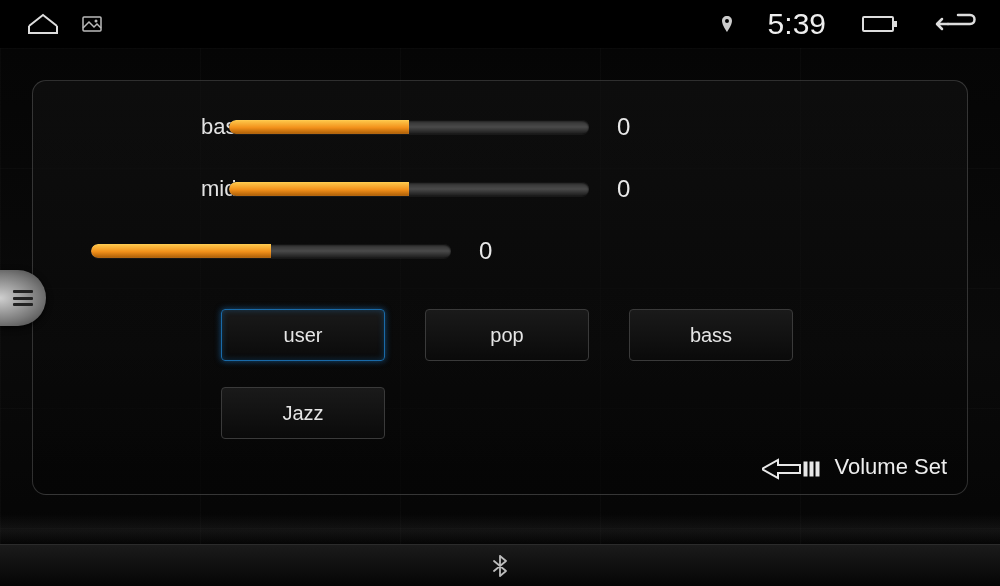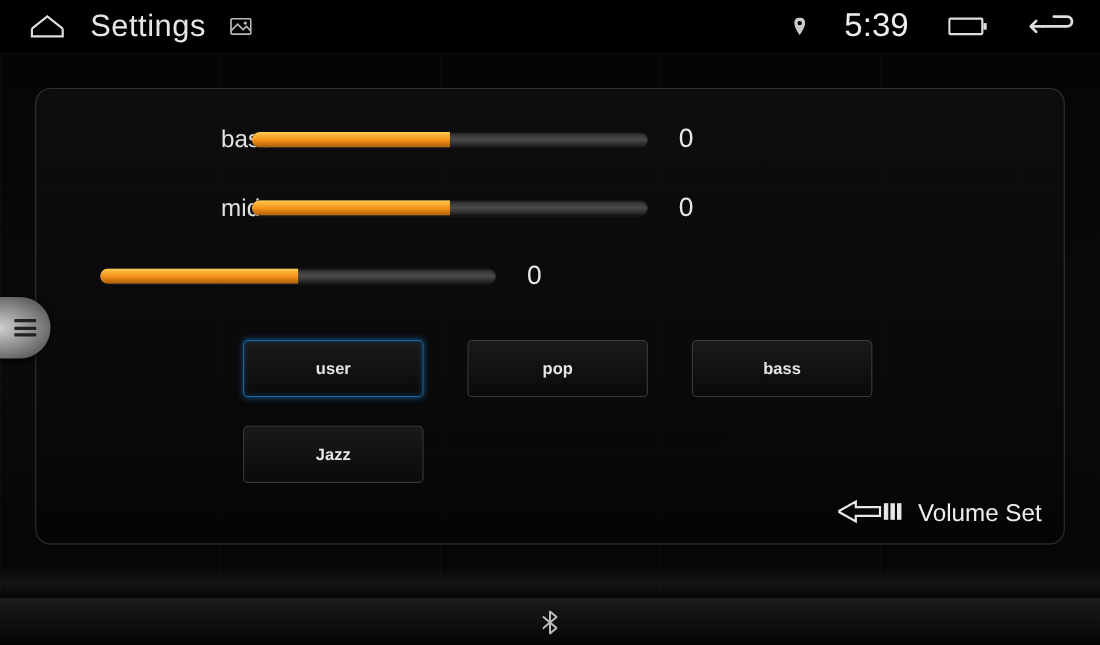--- a/index.html
+++ b/index.html
@@ -110,36 +110,35 @@
     display:grid;
     grid-template-columns: repeat(3, 164px);
     grid-auto-rows: 52px;
     gap: 26px 40px;
   }
   .preset-btn {
     border: 1px solid #3a3a3a;
     border-radius: 4px;
     background: linear-gradient(to bottom, #1a1a1a, #0a0a0a);
     color: #e5e5e5;
-    font-size: 15px;
+    font-size: 20px;
     display:flex; align-items:center; justify-content:center;
     cursor: pointer;
-    font-weight: bold;
   }
   .preset-btn.active {
     border: 1px solid #1a6aa8;
     box-shadow: 0 0 6px rgba(26,122,200,.6), inset 0 0 6px rgba(26,122,200,.35);
   }
 
   
   .volume-set {
     position: absolute;
     right: 20px;
     bottom: 14px;
-    display:flex; align-items:flex-start; gap: 10px;
+    display:flex; align-items:flex-end; gap: 10px;
     color: #eee;
     font-size: 22px;
   }
   .volume-set svg { display:block; }
 
   
   .side-tab {
     position: absolute;
     left: 0;
     top: 270px;
@@ -182,21 +181,20 @@
 <body>
 
 <div class="statusbar">
   <div class="left">
     <span class="sb-icon">
       <svg width="34" height="24" viewBox="0 0 34 24" stroke="#ddd" stroke-width="2" fill="none">
         <path d="M3 14 L17 3 L31 14"></path>
         <path d="M3 14 L3 21 L31 21 L31 14"></path>
       </svg>
     </span>
-    <span class="title">Settings</span>
     <span class="sb-icon">
       <svg width="20" height="16" viewBox="0 0 20 16" stroke="#bbb" stroke-width="1.5" fill="none">
         <rect x="1" y="1" width="18" height="14" rx="1"></rect>
         <path d="M1 12 L7 6 L12 11 L15 8 L19 12"></path>
         <circle cx="14" cy="5" r="1.5" fill="#bbb" stroke="none"></circle>
       </svg>
     </span>
   </div>
   <div class="right">
     <span class="sb-icon">

